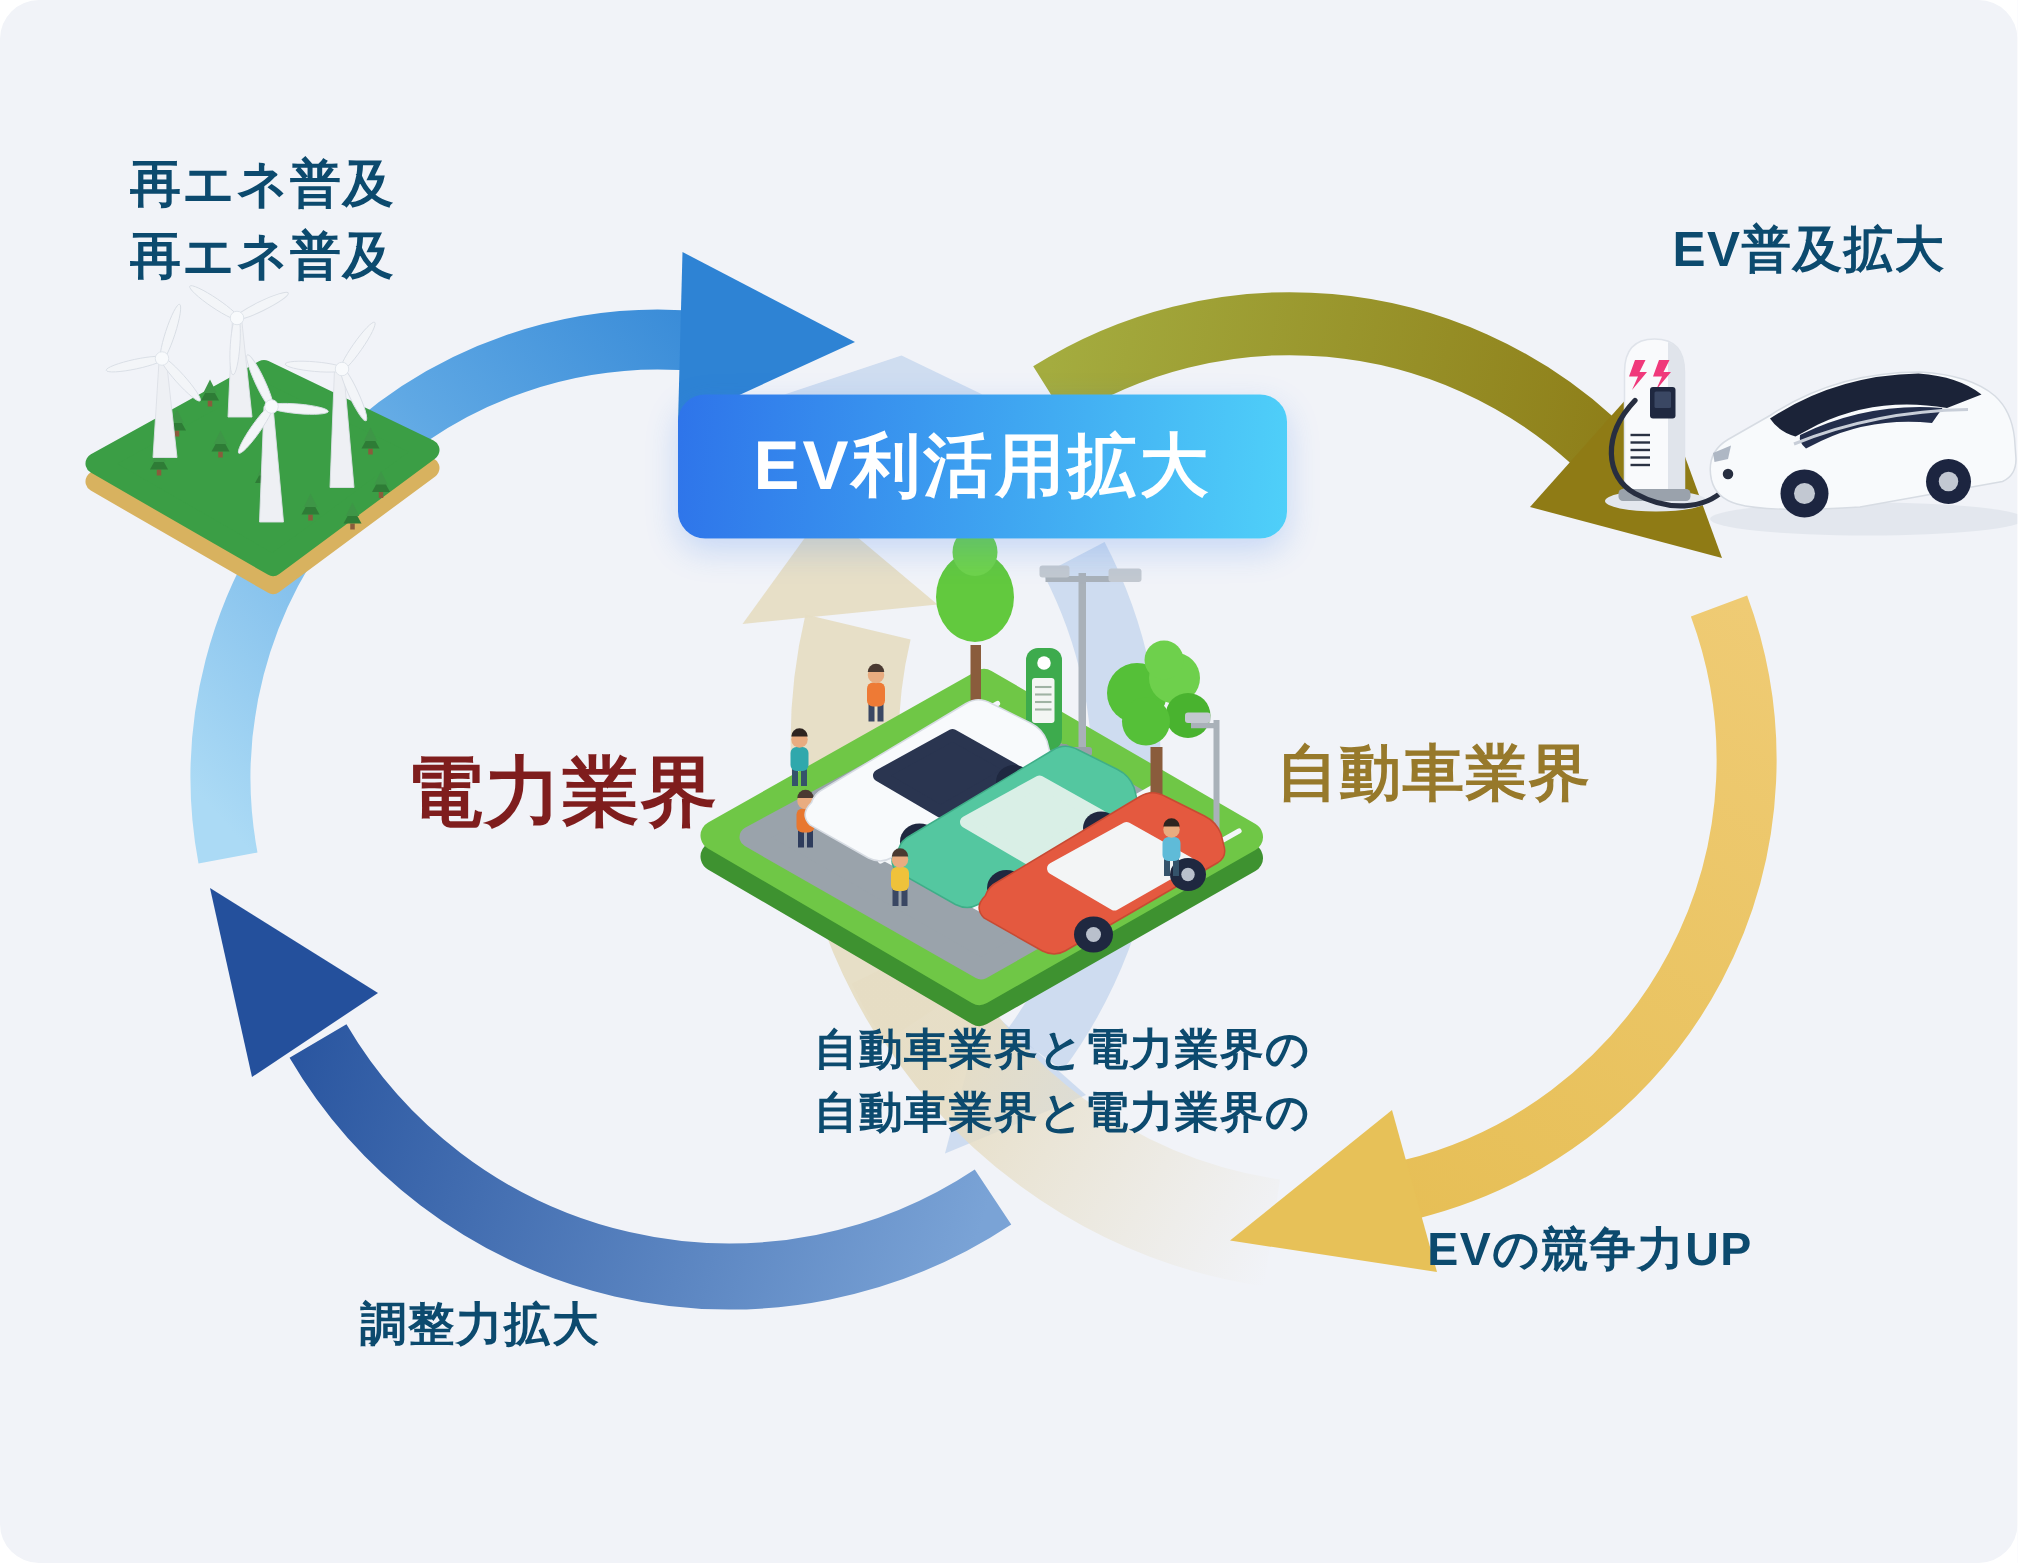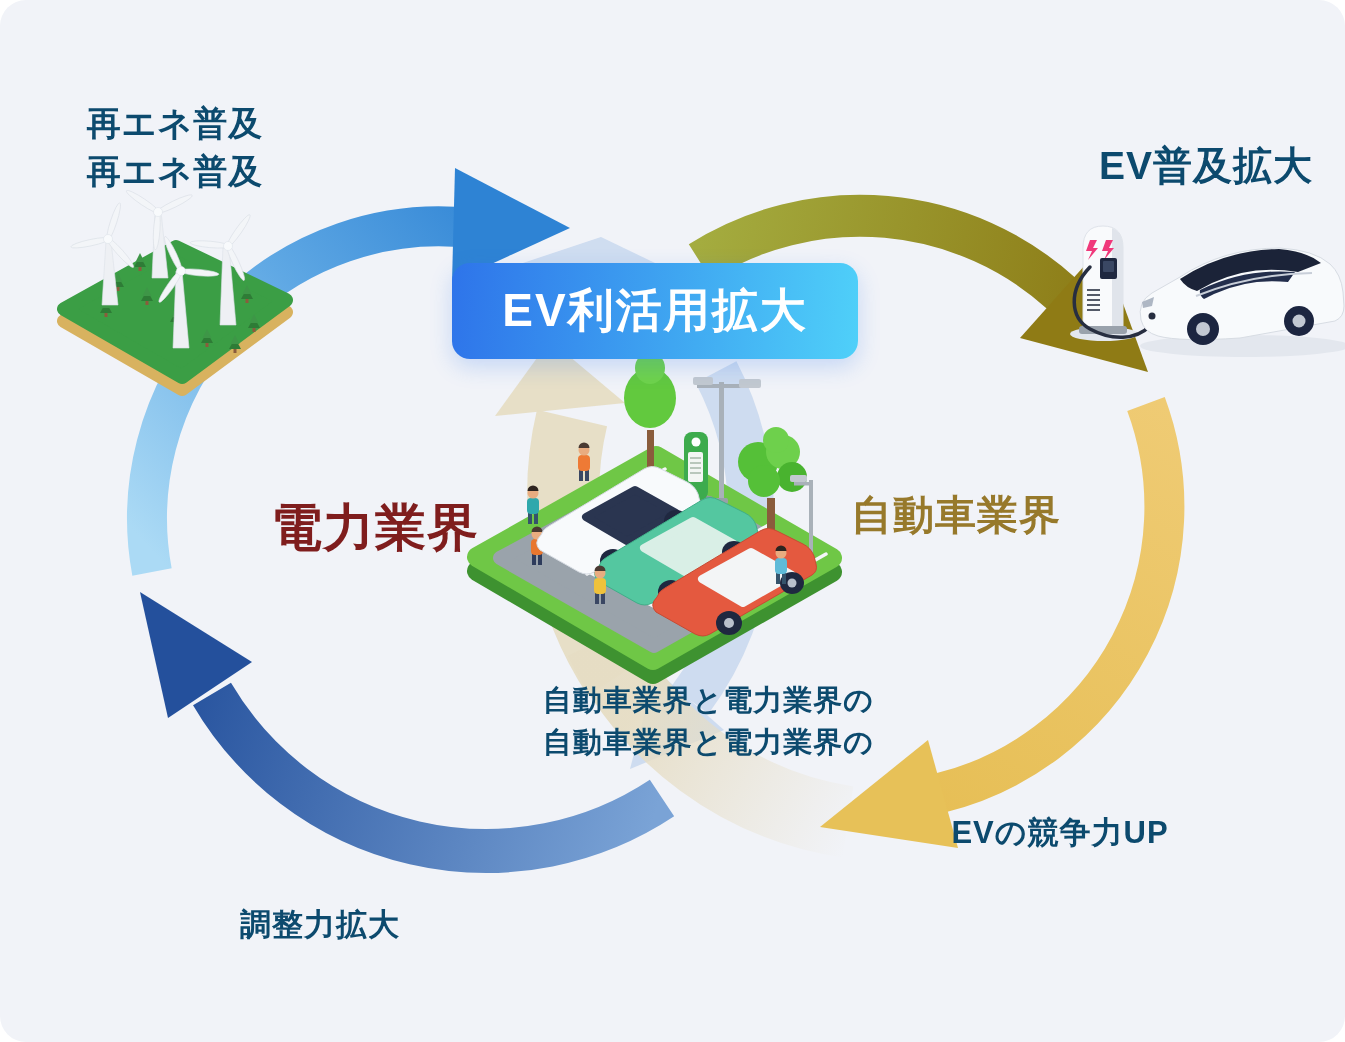--- a/index.html
+++ b/index.html
@@ -1,25 +1,25 @@
 <!DOCTYPE html>
 <html><head>
 <meta charset="utf-8">
 <style>
   html,body{margin:0;padding:0;background:#ffffff;}
   body{font-family:"Liberation Sans","DejaVu Sans",sans-serif;}
   .stage{position:relative;width:1345px;height:1042px;background:#F1F3F8;border-radius:26px;overflow:hidden;}
   .stage svg{position:absolute;left:0;top:0;}
   .txt{position:absolute;font-weight:800;color:#0c4a6e;text-align:center;letter-spacing:1px;}
   .lbl-renewable{left:55px;top:99px;width:240px;font-size:34px;line-height:48px;}
-  .lbl-ev-spread{left:1078px;top:146px;width:256px;font-size:39px;line-height:40px;}
+  .lbl-ev-spread{left:1078px;top:146px;width:256px;font-size:33px;line-height:40px;}
   .lbl-power{left:255px;top:494px;width:240px;font-size:51px;color:#7f1d1d;}
   .lbl-auto{left:832px;top:488px;width:248px;font-size:41px;color:#97792B;}
   .lbl-fusion{left:474px;top:679px;width:400px;font-size:29px;line-height:42px;text-align:right;}
-  .lbl-adjust{left:215px;top:862px;width:210px;font-size:31px;margin-top:42px;}
+  .lbl-adjust{left:215px;top:862px;width:210px;font-size:31px;}
   .lbl-compete{left:938px;top:812px;width:244px;font-size:31px;}
   .title-box{
     position:absolute;left:452px;top:263px;width:406px;height:96px;
     border-radius:18px;
     background:linear-gradient(95deg,#2E74EA 0%,#3FA6F1 55%,#4FD0F9 100%);
     box-shadow:0 8px 22px rgba(47,118,235,0.22);
     color:#FFFFFF;font-size:46px;font-weight:800;letter-spacing:2px;
     display:flex;align-items:center;justify-content:center;
   }
 </style>

